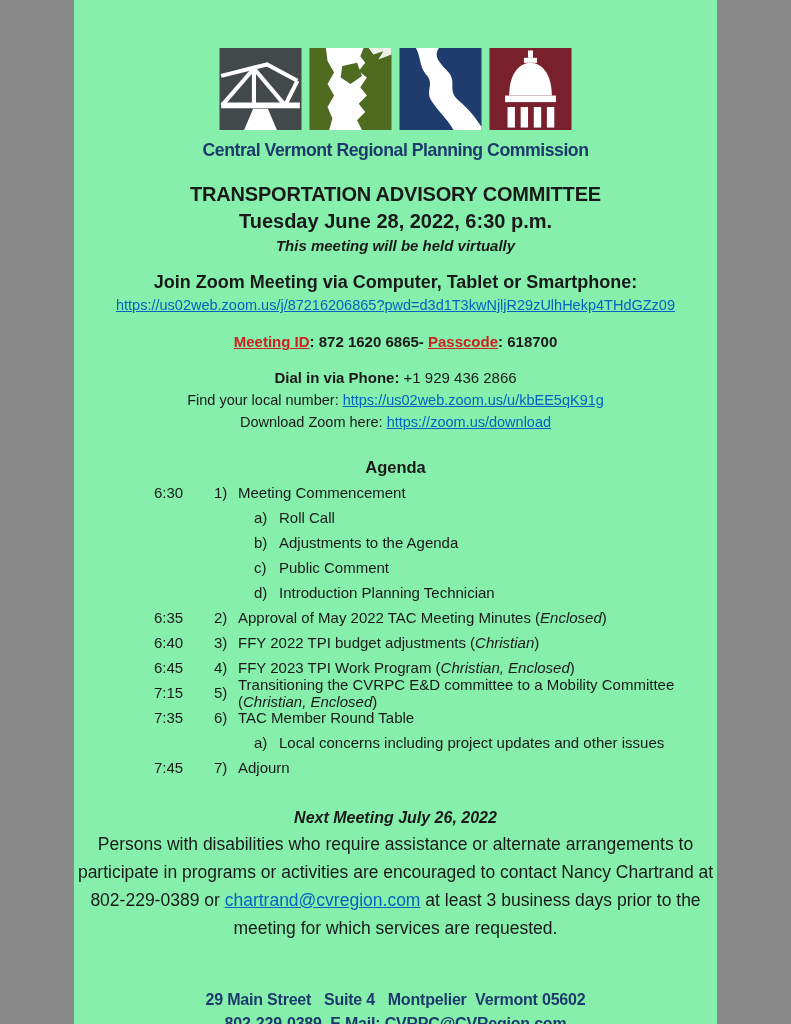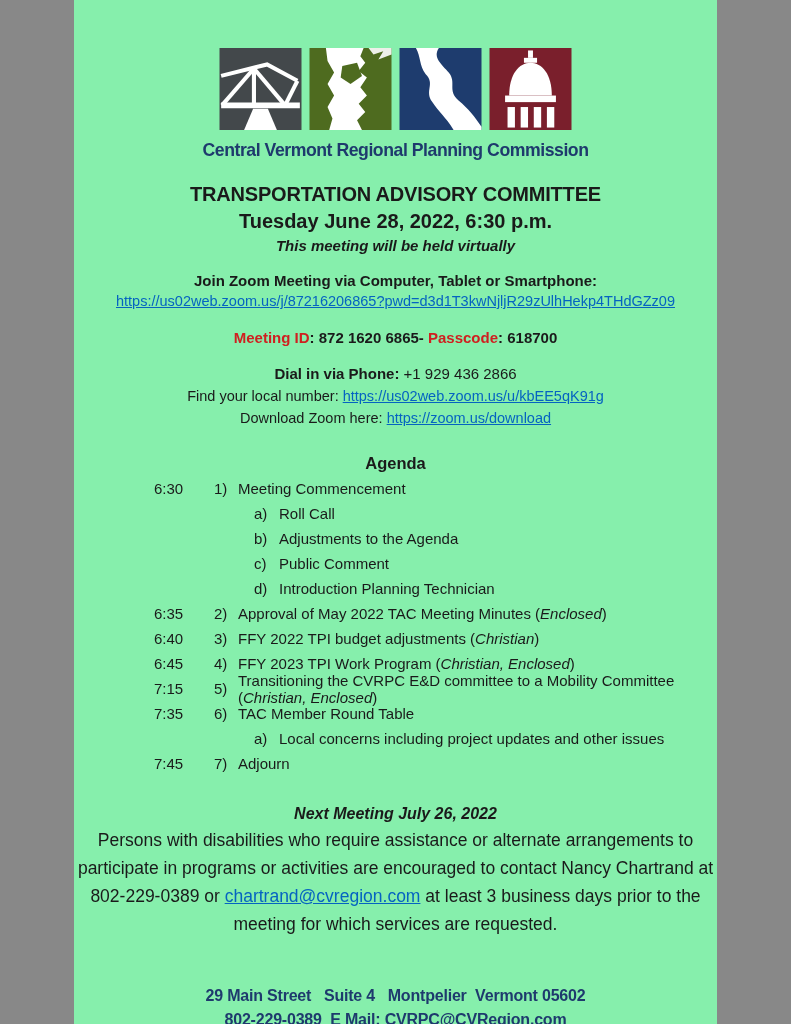--- a/index.html
+++ b/index.html
@@ -14,25 +14,25 @@
   .tile{width:85px;height:82px;display:block;}
   .commission{
     margin-top:9px;text-align:center;font-weight:bold;font-size:19px;
     color:#1e3a6d;letter-spacing:-0.5px;transform:scaleX(0.93);
   }
   
   .doc-title{margin-top:22px;font-size:20px;font-weight:bold;letter-spacing:-0.2px;}
   .doc-date{margin-top:4px;font-size:20px;font-weight:bold;}
   .doc-virtual{margin-top:4px;font-size:15px;font-weight:bold;font-style:italic;}
   
-  .join-heading{margin-top:18px;font-size:15px;font-weight:bold;}
+  .join-heading{margin-top:18px;font-size:18px;font-weight:bold;}
   .url-line{margin-top:4px;font-size:14.5px;}
   a.link{color:#0563c1;text-decoration:underline;cursor:pointer;}
   .meeting-id-line{margin-top:20px;font-size:15px;font-weight:bold;white-space:pre-wrap;}
-  .red-label{color:#cf2020;}
+  .red-label{color:#cf2020;text-decoration:underline;}
   .dial-line{margin-top:19px;font-size:15px;white-space:pre-wrap;}
   .dial-line .lbl{font-weight:bold;}
   .small-line{margin-top:6px;font-size:14.5px;}
   
   .agenda-heading{margin-top:28px;font-size:16.5px;font-weight:bold;}
   .agenda{padding-left:80px;margin-top:3px;font-size:15px;}
   .arow{display:flex;align-items:center;height:25px;}
   .a-time{width:60px;flex:none;}
   .a-num{width:24px;flex:none;}
   .a-sub-sp{width:40px;flex:none;}

